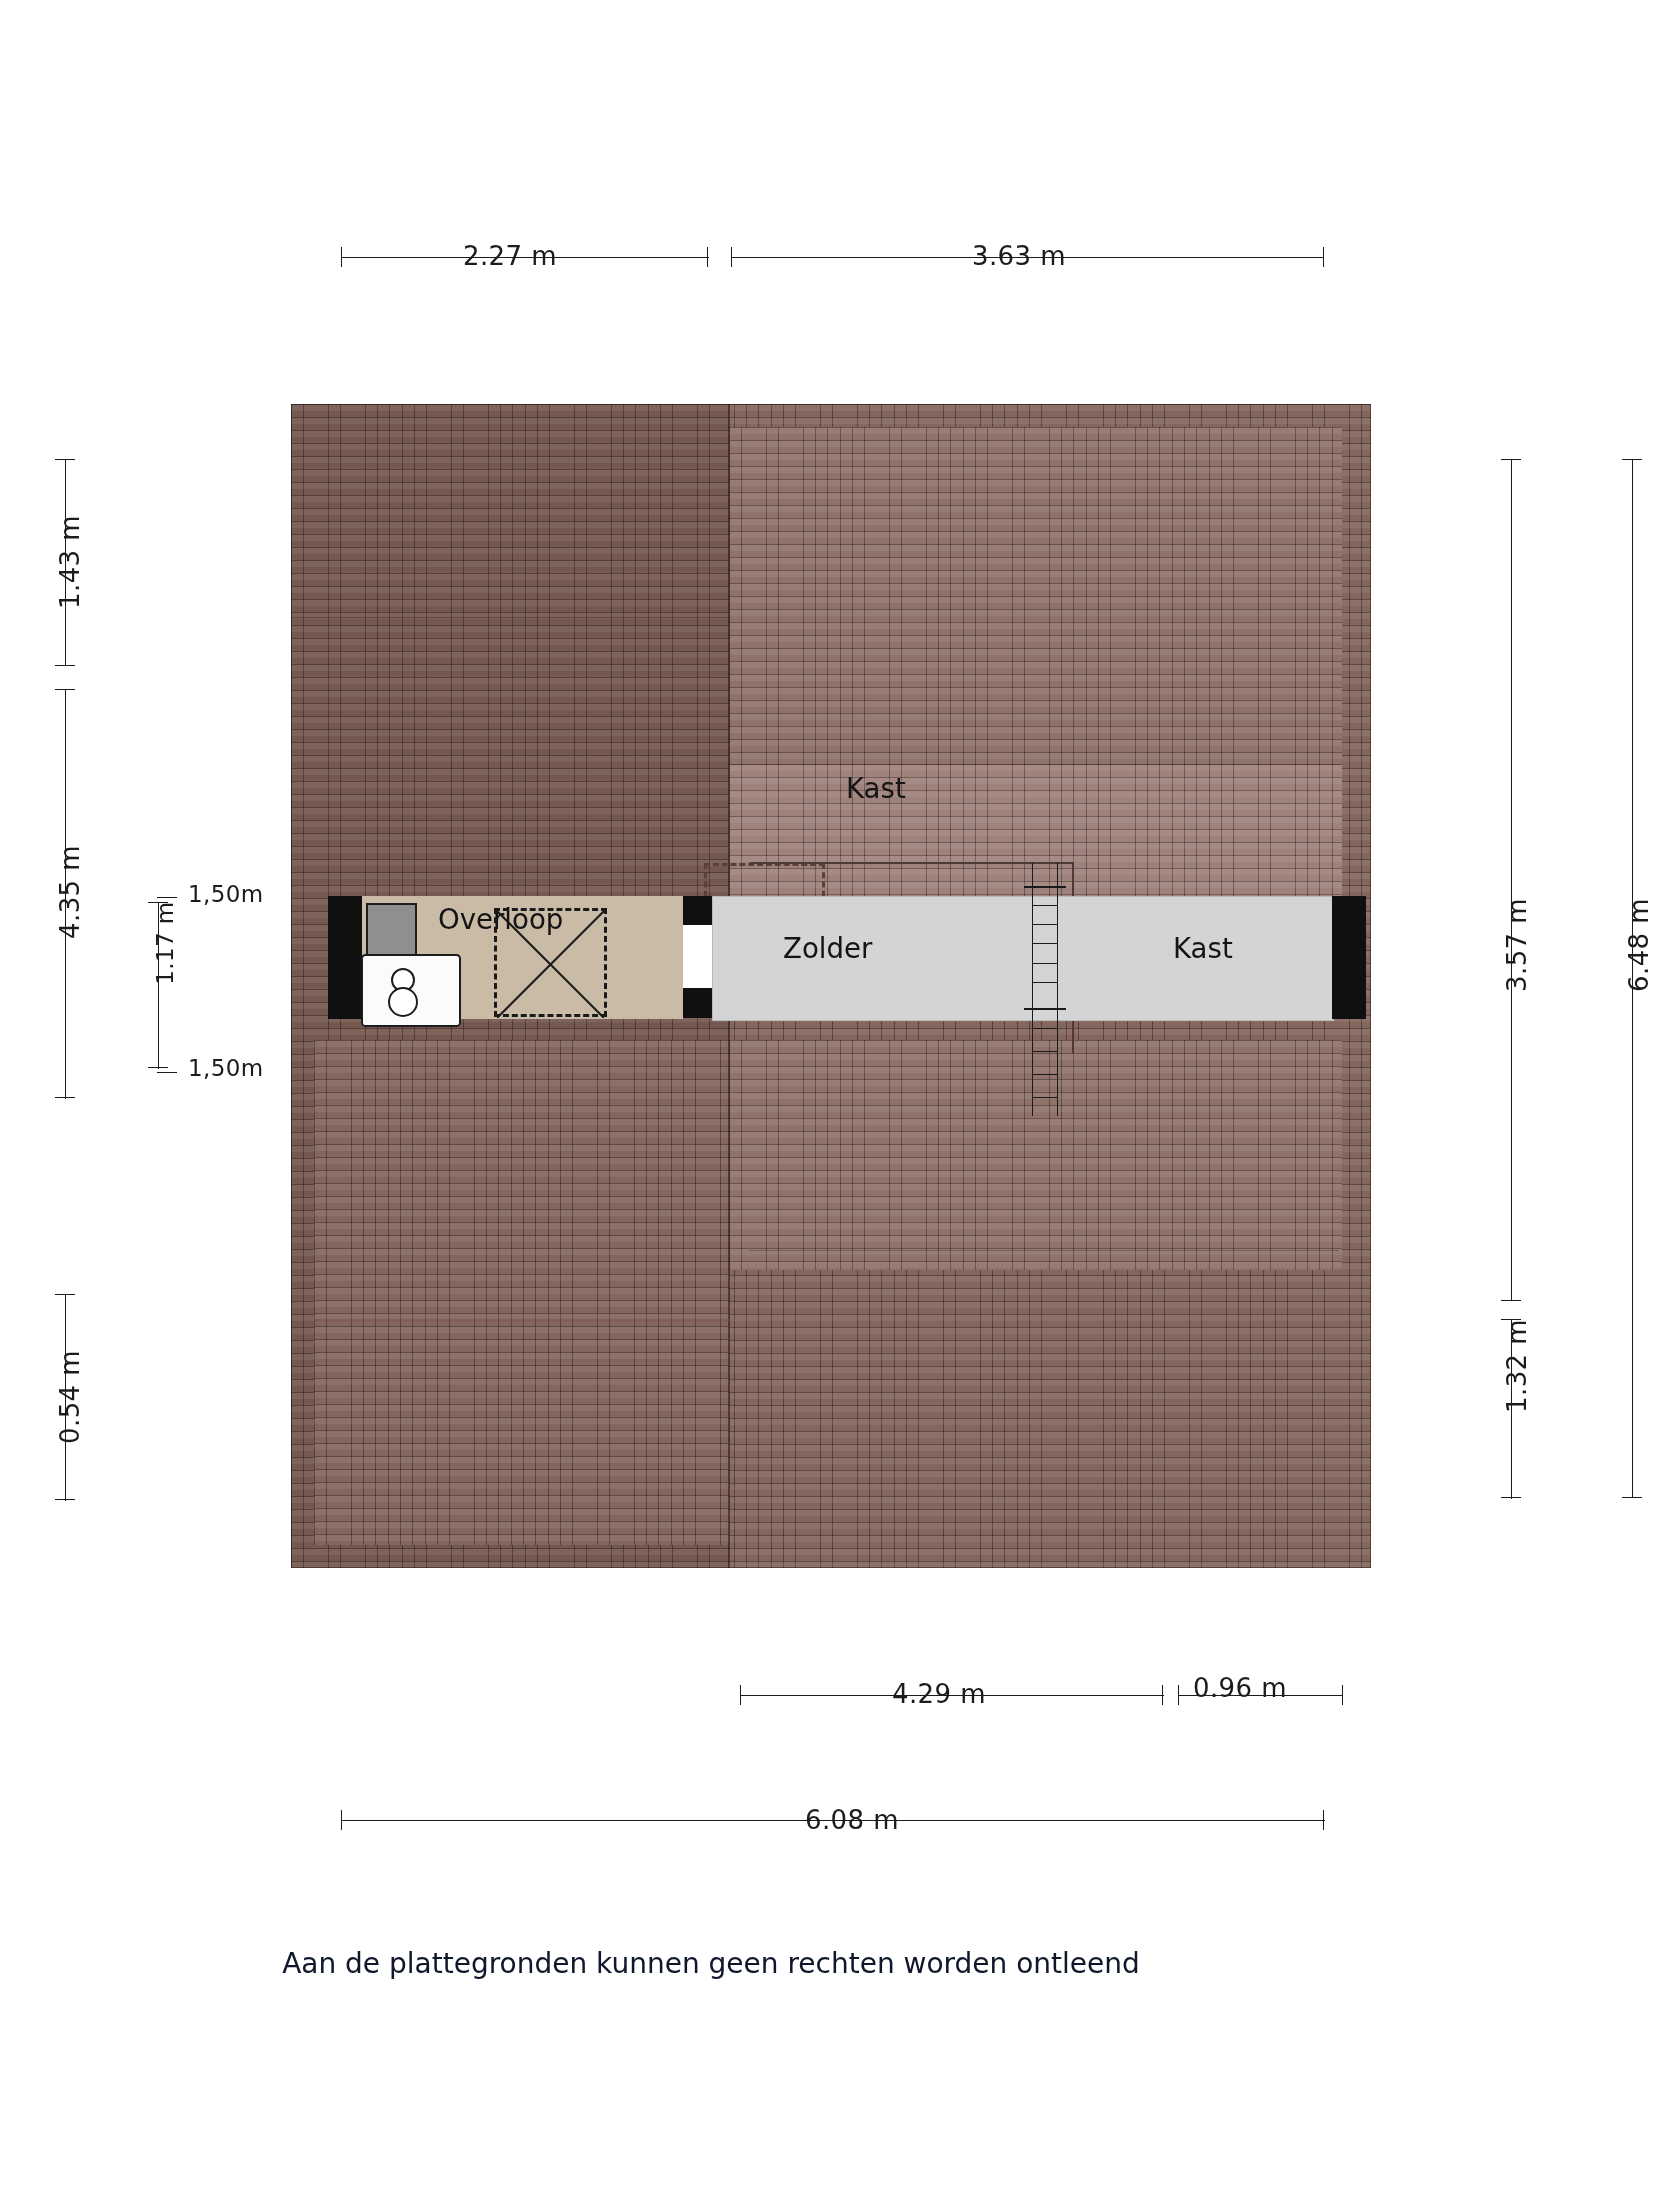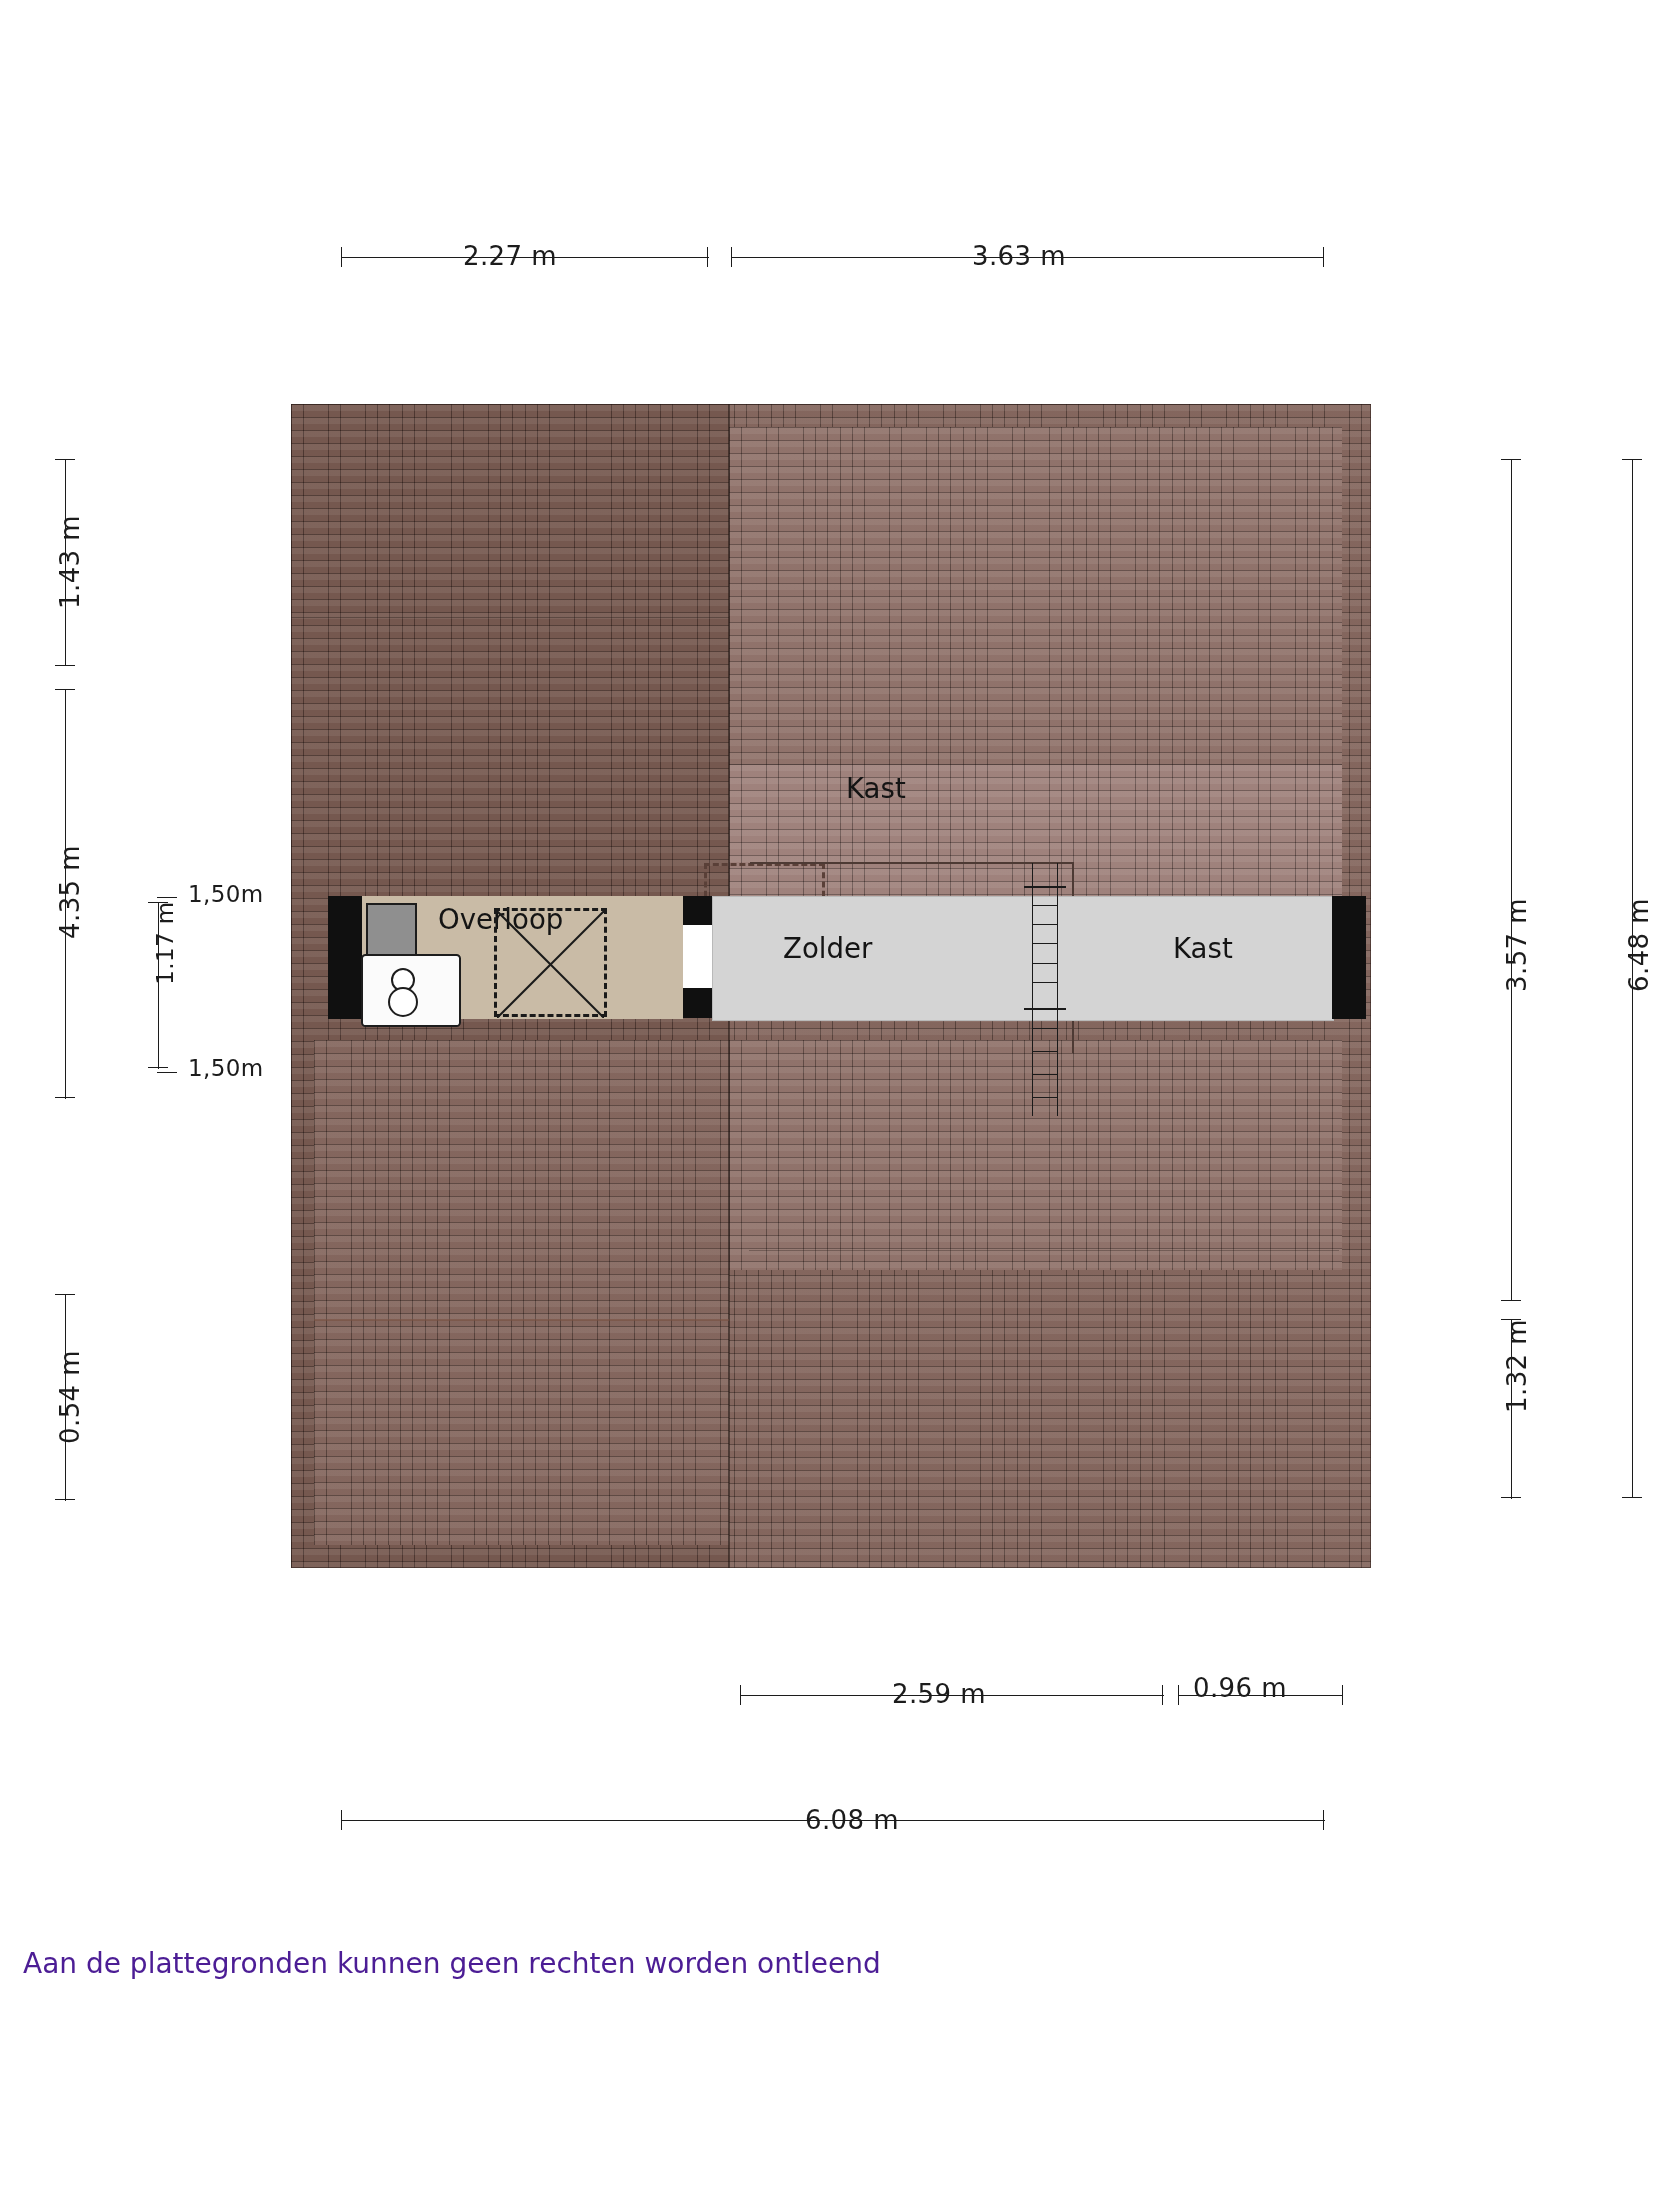--- a/index.html
+++ b/index.html
@@ -172,23 +172,23 @@
     height: 0;
     border-top: 2.3px solid #1a1a1a;
     left: -7.7px; right: -7.7px;
   }
 
   
   .footer {
     position: absolute;
     left: 0;
     width: 1376px;
-    text-align: left;
+    text-align: center;
     font-size: 28px;
-    color: #4c1d95;
+    color: #0f172a;
     line-height: 1.35;
   }
 </style>
 </head>
 <body>
 
 <div class="stage">
 
   <div>
 
@@ -343,21 +343,21 @@
     <div class="vline" style="left:1609px; top:459px; height:1039px;"></div>
     <div class="tick-h" style="left:1599px; top:1497px;"></div>
     <div class="dim-label rot" style="left:1558px; top:930px; width:115px; text-align:center;">6.48 m</div>
   </div>
 
   <div>
 
     <div class="tick-v" style="left:717px; top:1685px;"></div>
     <div class="hline" style="left:717px; top:1695px; width:424px;"></div>
     <div class="tick-v" style="left:1139px; top:1685px;"></div>
-    <div class="dim-label" style="left:869px; top:1679px;">2.59 m</div>
+    <div class="dim-label" style="left:869px; top:1679px;">4.29 m</div>
 
     <div class="tick-v" style="left:1155px; top:1685px;"></div>
     <div class="hline" style="left:1155px; top:1695px; width:165px;"></div>
     <div class="tick-v" style="left:1319px; top:1685px;"></div>
     <div class="dim-label" style="left:1170px; top:1673px;">0.96 m</div>
   </div>
 
   <div>
     <div class="tick-v" style="left:318px; top:1810px;"></div>
     <div class="hline" style="left:318px; top:1820px; width:984px;"></div>

